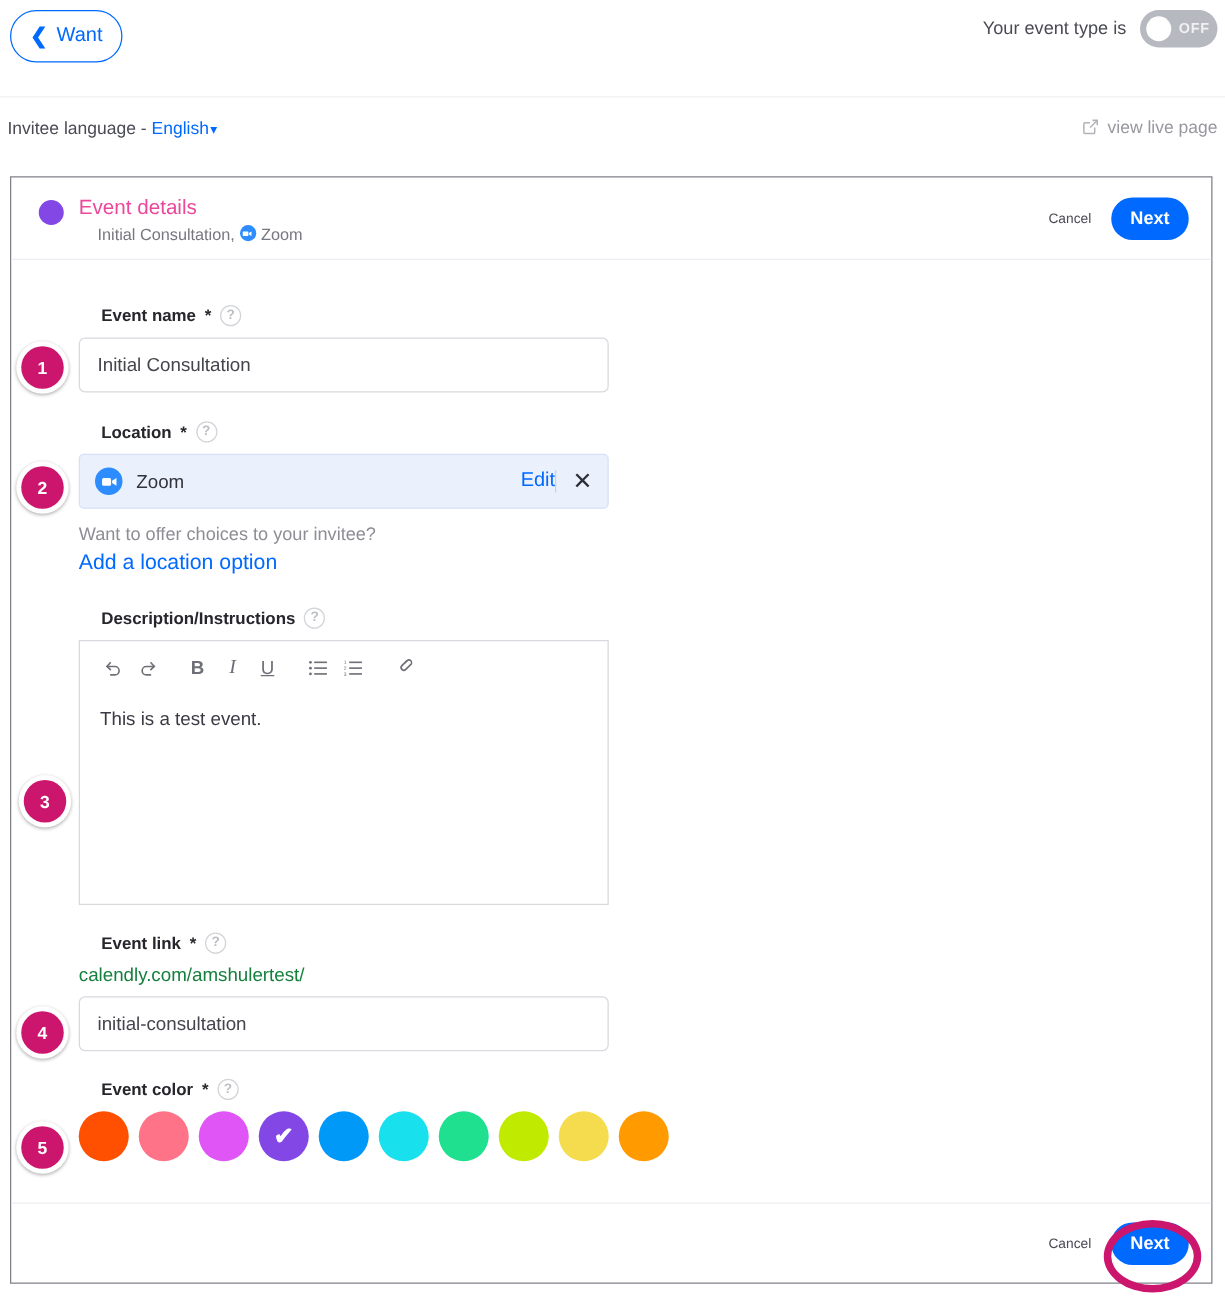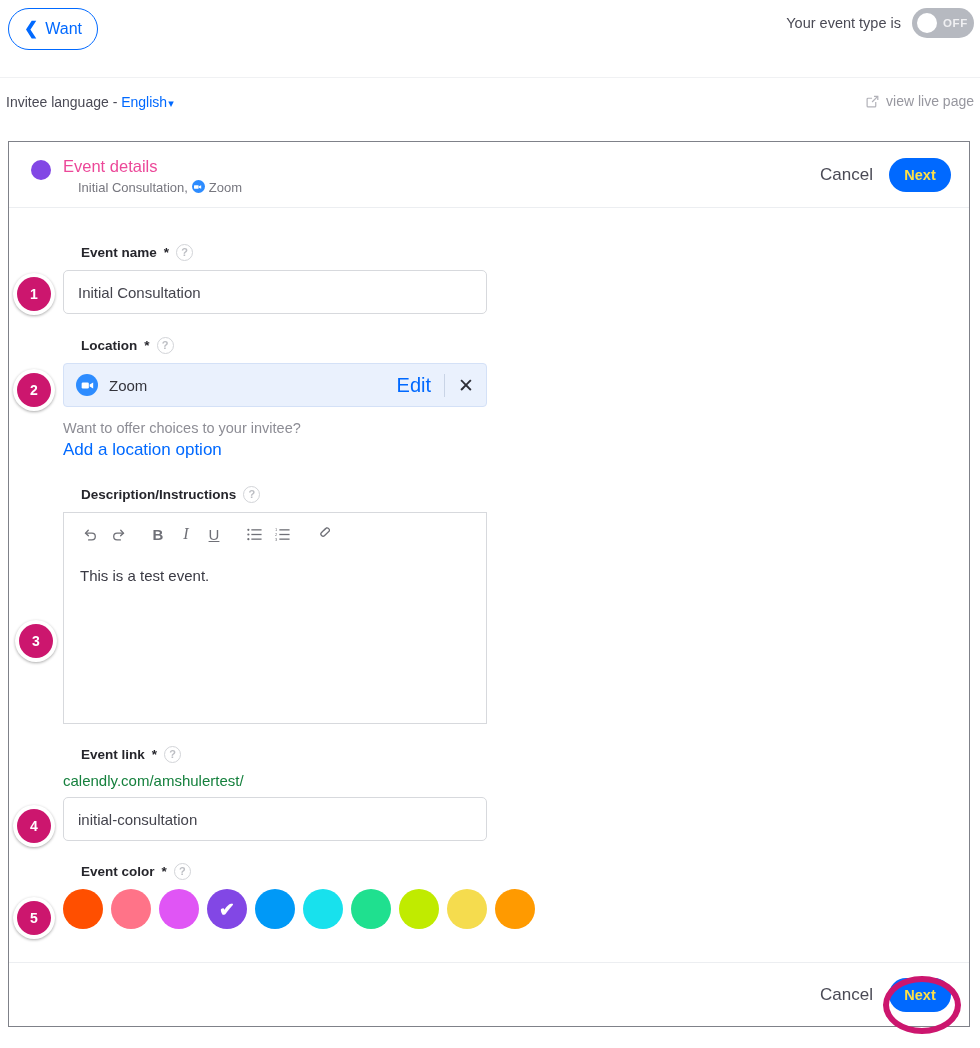--- a/index.html
+++ b/index.html
@@ -161,27 +161,27 @@
   }
   .zoom-mini svg { display:block; }
   .head-actions {
     position: absolute;
     right: 18px; top: 16px;
     display: flex;
     align-items: center;
     gap: 16px;
   }
   .cancel-link {
-    font-size: 17px;
+    font-size: 11px;
     color: #4a4a55;
     cursor: pointer;
   }
   .next-btn {
     background: #0069ff;
-    color: #fde047;
+    color: #ffffff;
     border: none;
     border-radius: 19px;
     width: 62px; height: 34px;
     font-size: 14.5px;
     font-weight: 700;
     font-family: "Liberation Sans", sans-serif;
     cursor: pointer;
   }
 
   
@@ -246,24 +246,23 @@
     justify-content: center;
     flex: none;
   }
   .loc-name {
     margin-left: 11px;
     font-size: 15px;
     color: #33333b;
     flex: 1;
   }
   .edit-link {
-    font-size: 20px;
+    font-size: 16px;
     color: #0069ff;
     cursor: pointer;
-    padding-right: 13px;
     border-right: 1px solid #c9d4e6;
     margin-left: 28px;
   }
   .x-btn {
     margin-left: 13px;
     font-size: 19px;
     color: #2e2e36;
     cursor: pointer;
     line-height: 1;
     font-weight: 400;

